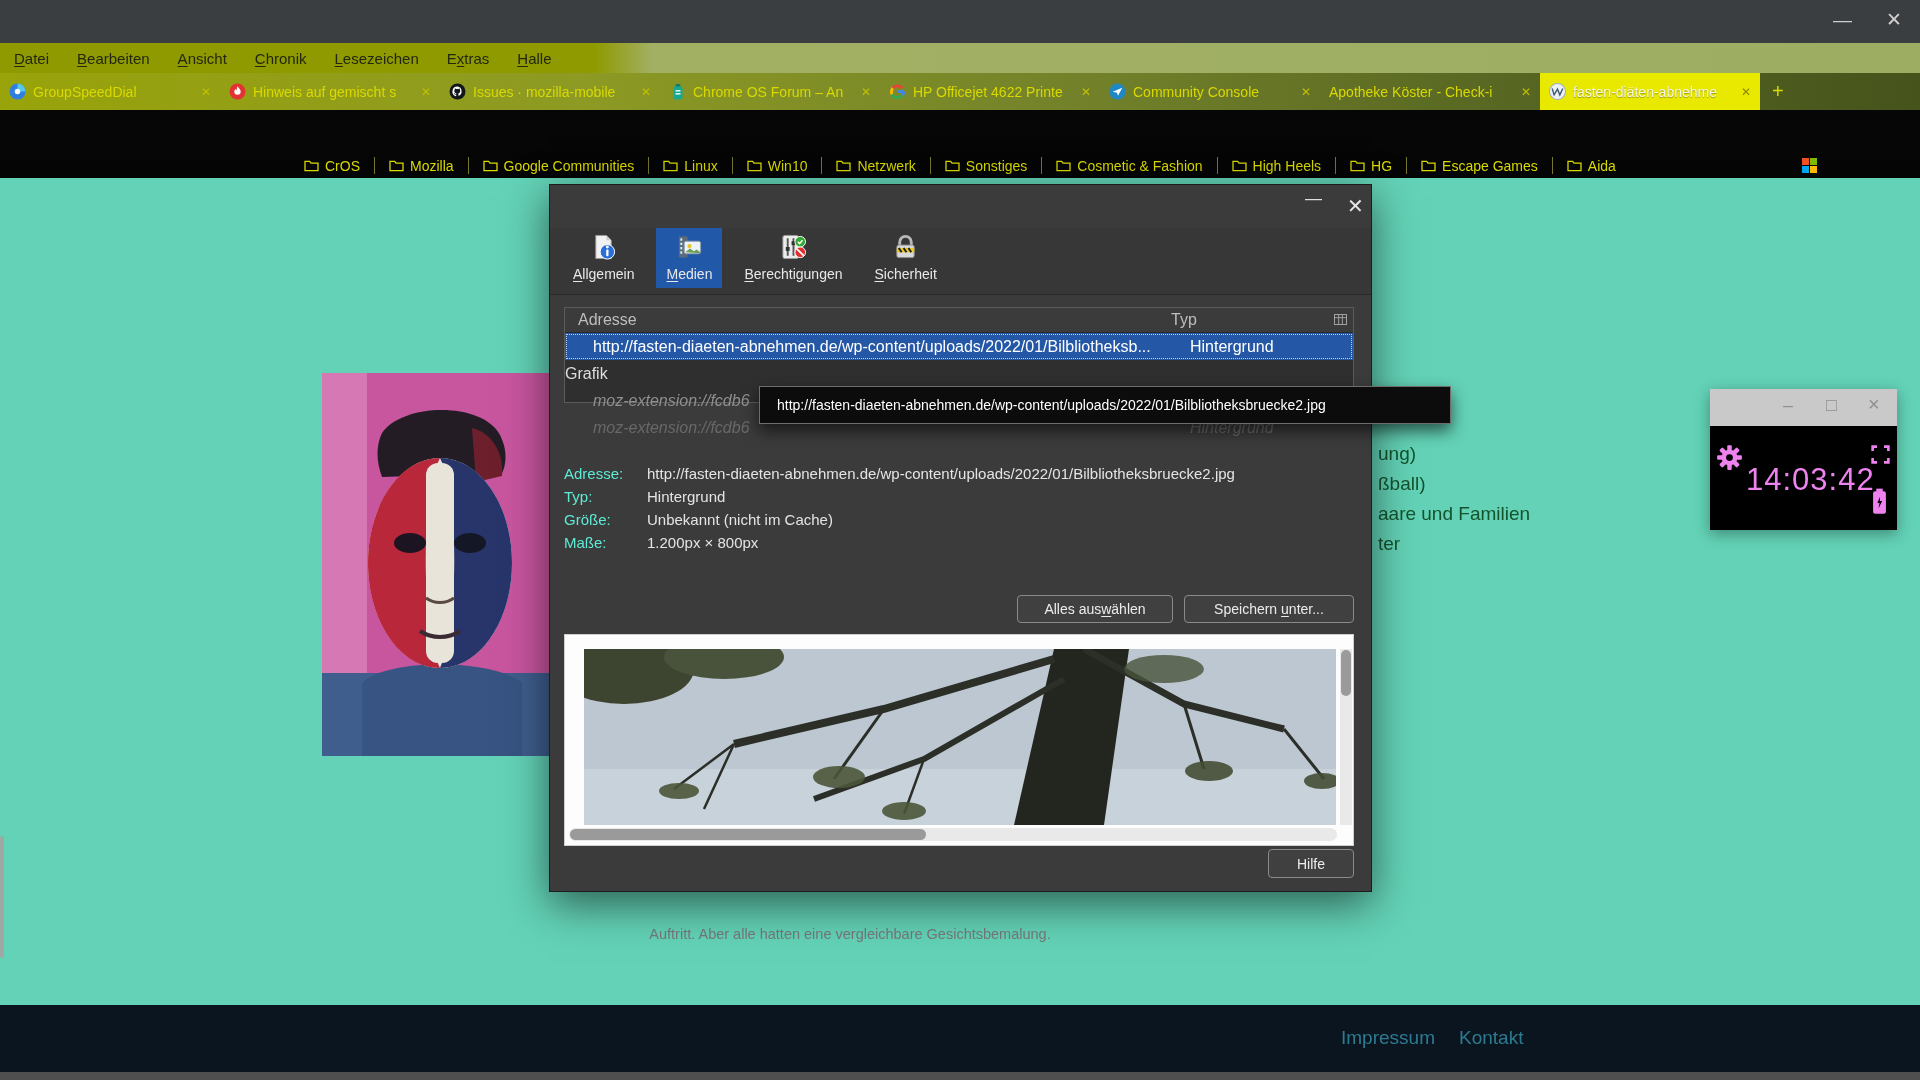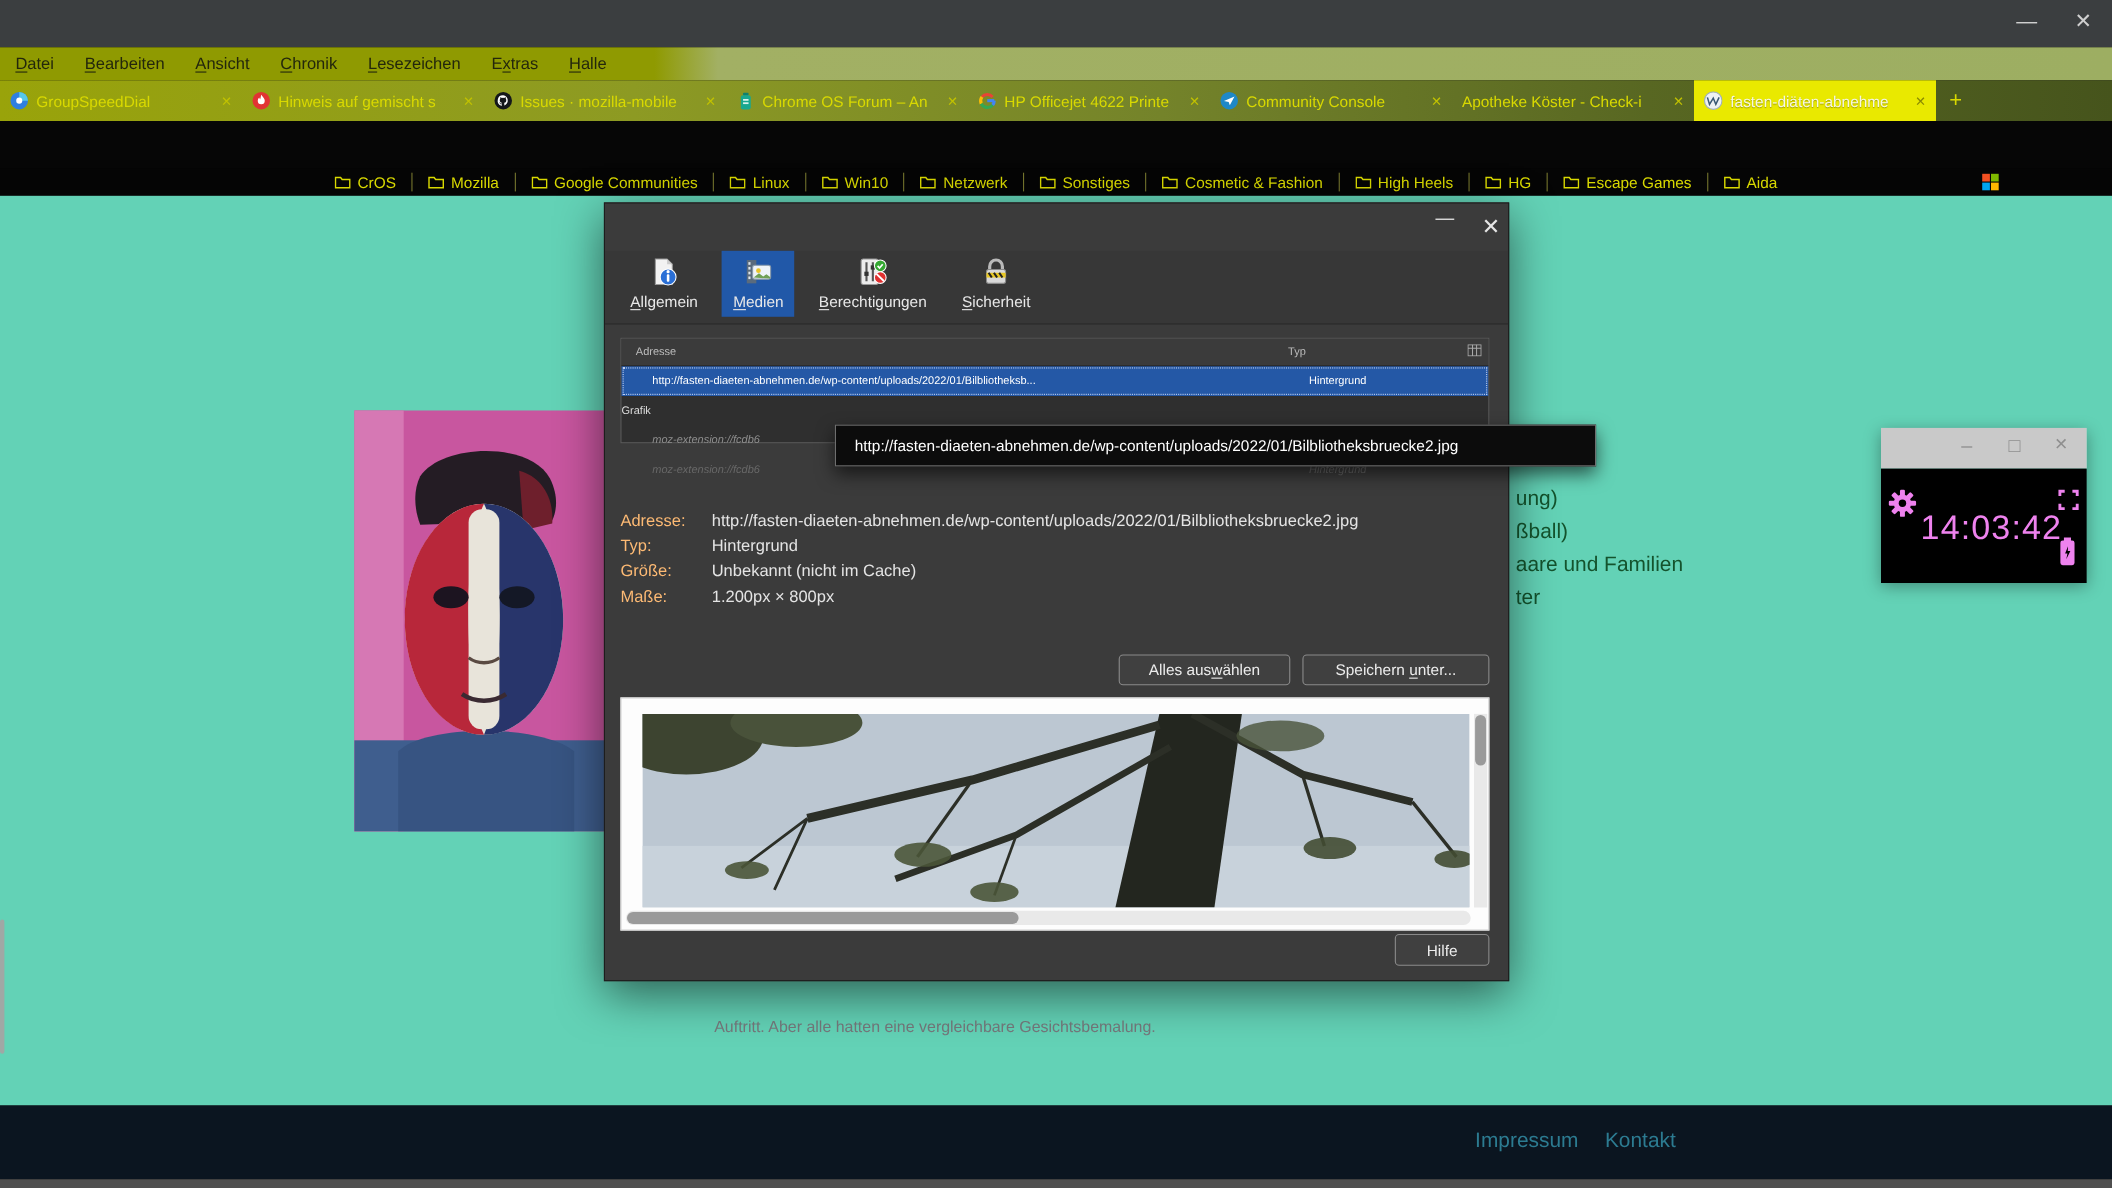--- a/index.html
+++ b/index.html
@@ -66,35 +66,35 @@
     border:1px solid #1d1d1d; box-shadow:0 12px 40px rgba(0,0,0,.55); z-index:40; }
   #dlg-title { position:absolute; left:0; top:0; width:100%; height:43px; }
   .dwin { position:absolute; top:9px; color:#e6e6e6; font-size:17px; }
   #dlg-tabs { position:absolute; left:0; top:43px; width:100%; height:67px; background:#373737;
     border-bottom:1px solid #2a2a2a; display:flex; align-items:flex-start; padding-left:13px; gap:12px; }
   .dtab { display:flex; flex-direction:column; align-items:center; justify-content:flex-end;
     gap:2px; padding:5px 10px 6px; color:#e8e8e8; font-size:14px; }
   .dtab.selected { background:#2158a8; }
 
   #dlg-list { position:absolute; left:14px; top:122px; width:790px; height:96px;
-    background:#2f2f2f; border:1px solid #5b5b5b; font-size:10px; color:#dcdcdc; }
+    background:#2f2f2f; border:1px solid #5b5b5b; font-size:16px; color:#dcdcdc; }
   #list-head { display:flex; align-items:center; height:25px; background:#3b3b3b;
     border-bottom:1px solid #2a2a2a; color:#bdbdbd; }
   #h-addr { padding-left:13px; flex:1; }
   #h-typ { width:163px; }
   .pirow { display:flex; align-items:center; height:27px; }
   .r-addr { padding-left:28px; flex:1; white-space:nowrap; overflow:hidden; }
   .r-typ { width:163px; white-space:nowrap; }
   .pirow.selected { background:#2458a6; color:#fff; outline:1px dotted rgba(220,230,255,.85); outline-offset:-2px; }
   .pirow.moz { font-style:italic; color:#8f8f8f; }
   .pirow.dim { color:#686868; }
 
   #dlg-details { position:absolute; left:14px; top:280px; display:grid;
     grid-template-columns:83px auto; row-gap:6px; font-size:15px; color:#e4e4e4; }
-  .dlabel { color:#fdba74; }
+  .dlabel { color:#5eead4; }
 
   .dbtn { position:absolute; height:28px; background:#404040; border:1px solid #8a8a8a;
     border-radius:4px; color:#ececec; font-size:14px; display:flex; align-items:center; justify-content:center; }
 
   #preview { position:absolute; left:14px; top:449px; width:790px; height:212px;
     background:#fdfdfd; border:1px solid #cfcfcf; }
   #photo { position:absolute; left:19px; top:14px; width:752px; height:176px; }
   #hscroll { position:absolute; left:4px; top:193px; width:768px; height:13px; background:#e9e9e9; border-radius:7px; }
   #hthumb { position:absolute; left:1px; top:1px; width:356px; height:11px; background:#9a9a9a; border-radius:6px; }
   #vscroll { position:absolute; left:775px; top:14px; width:12px; height:176px; background:#e9e9e9; }

